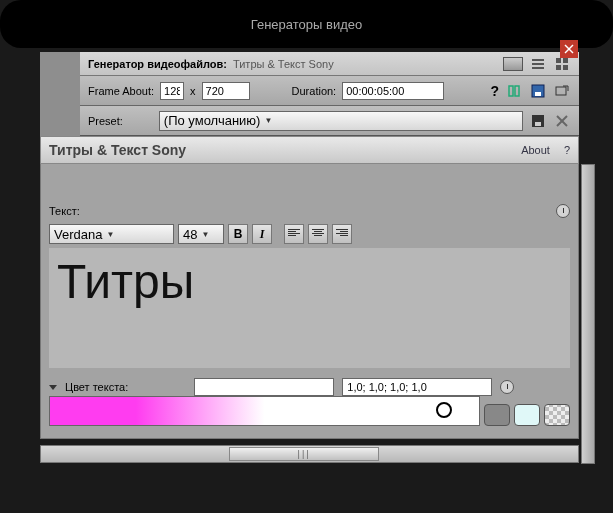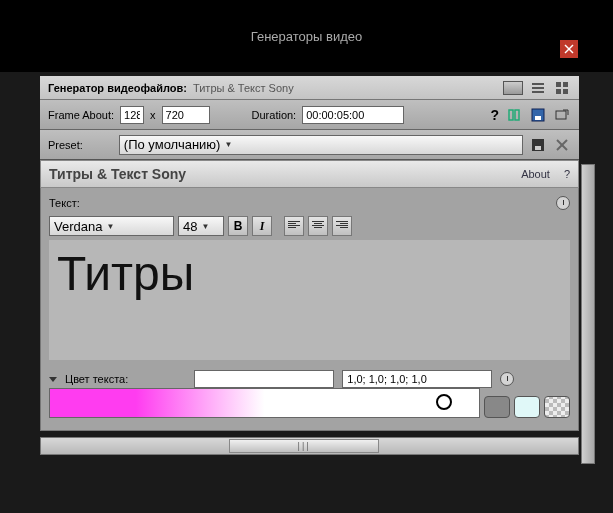--- a/index.html
+++ b/index.html
@@ -1,35 +1,35 @@
 <!DOCTYPE html>
 <html><head>
 <meta charset="utf-8">
 <style>
   * { box-sizing: border-box; margin: 0; padding: 0; }
   body { font-family: Tahoma, Arial, sans-serif; font-size: 11px; background: #1a1a1a; width: 613px; height: 513px; overflow: hidden; }
   .window { position: relative; width: 100%; height: 100%; }
-  .titlebar { height: 72px; background: #000; color: #aaa; display: flex; align-items: center; justify-content: center; position: relative; font-size: 13px; }
+  .titlebar { height: 48px; background: #000; color: #aaa; display: flex; align-items: center; justify-content: center; position: relative; font-size: 13px; border-radius: 21px; }
   .close-btn { position: absolute; right: 35px; top: 40px; width: 18px; height: 18px; background: #c0392b; color: #fff; display: flex; align-items: center; justify-content: center; cursor: pointer; font-size: 12px; }
   .chrome { background: #8e8e8e; padding: 0; }
-  .row { display: flex; align-items: center; padding: 4px 8px; gap: 6px; }
+  .row { display: flex; align-items: center; padding: 4px 8px; gap: 6px; margin-left: 40px; }
   .row1 { background: linear-gradient(#d8d8d8,#c4c4c4); height: 24px; border-bottom: 1px solid #777; }
   .row2 { background: linear-gradient(#bfbfbf,#a7a7a7); height: 30px; border-bottom: 1px solid #666; }
   .row3 { background: linear-gradient(#bfbfbf,#a7a7a7); height: 30px; border-bottom: 1px solid #555; }
   .lbl { font-family: Verdana,sans-serif; }
   .bold { font-weight: bold; }
   .in { background: #fff; border: 1px solid #666; height: 18px; padding: 1px 3px; font-size: 11px; }
   .sel { background: linear-gradient(#f8f8f8,#d8d8d8); border: 1px solid #666; height: 20px; padding: 1px 6px 1px 4px; font-size: 13px; display: inline-flex; align-items: center; gap: 4px; }
   .sel::after { content: "▼"; font-size: 8px; color: #333; }
   .iconbtn { width: 18px; height: 18px; display: inline-flex; align-items: center; justify-content: center; border: 1px solid transparent; }
   .spacer { flex: 1; }
   .pill { width: 20px; height: 14px; border: 1px solid #555; background: linear-gradient(#ccc,#999); }
   .plugin-title { background: linear-gradient(#e9e9e9,#c9c9c9); border: 1px solid #888; height: 28px; padding: 2px 8px; display: flex; align-items: center; font-weight: bold; font-family: Verdana,Arial,sans-serif; font-size: 14px; color: #444; }
   .plugin-body { background: #a3a3a3; border: 1px solid #777; border-top: none; padding: 6px 8px 12px; }
-  .section-hdr { display: flex; align-items: center; padding: 2px 0 6px; }
+  .section-hdr { display: flex; align-items: center; padding: 2px 0 6px; margin-top: 32px; }
   .clockicon { width: 14px; height: 14px; border: 1px solid #555; border-radius: 50%; background: #d4d4d4; position: relative; }
   .clockicon::after { content: ""; position: absolute; left: 6px; top: 3px; width: 1px; height: 5px; background: #333; }
   .toolbar { display: flex; align-items: center; gap: 4px; margin-bottom: 2px; }
   .tb-btn { width: 20px; height: 20px; background: linear-gradient(#e4e4e4,#c0c0c0); border: 1px solid #777; display: inline-flex; align-items: center; justify-content: center; font-size: 12px; }
   .tb-btn.ital { font-style: italic; font-family: 'Times New Roman',serif; font-weight: bold; }
   .tb-btn.bold { font-weight: bold; }
   .align-ic { width: 12px; height: 10px; }
   .align-ic div { height: 1px; background: #333; margin-bottom: 1px; }
   .canvas { background: #b7b7b7; height: 120px; margin-top: 4px; padding: 6px 8px; font-family: Verdana,Arial,sans-serif; font-size: 48px; color: #111; display: flex; align-items: flex-start; }
   .color-row { display: flex; align-items: center; gap: 8px; padding-top: 10px; }

